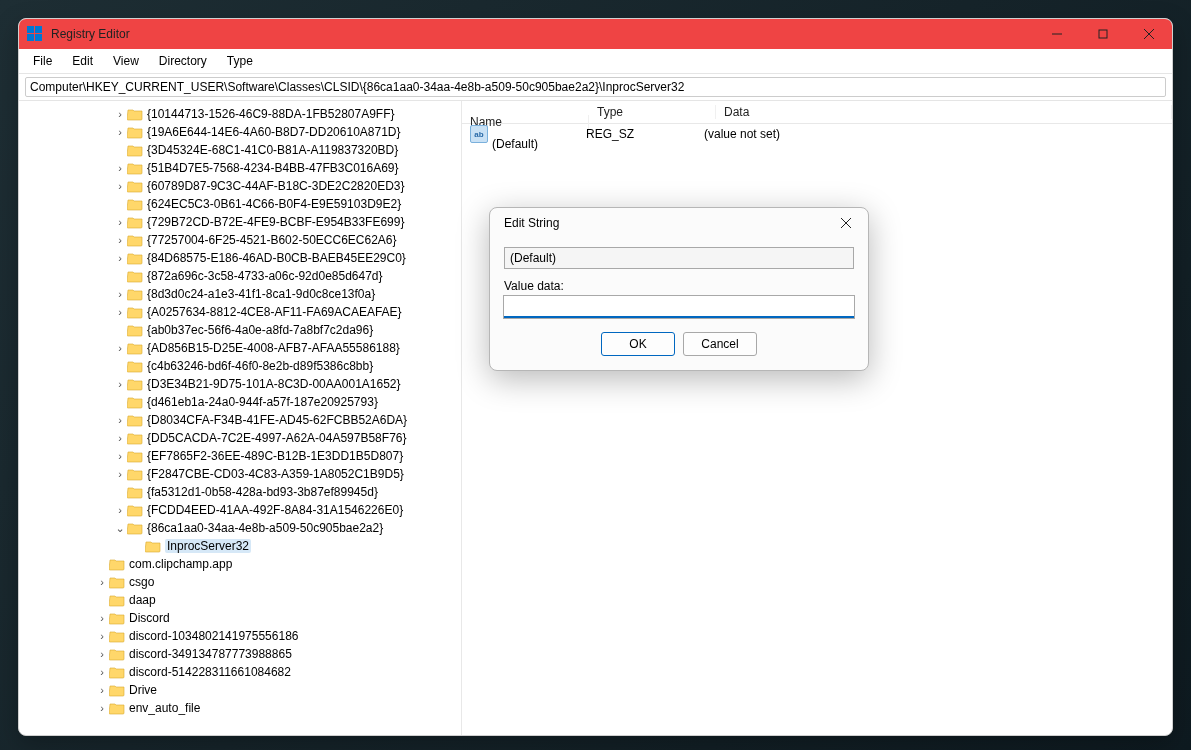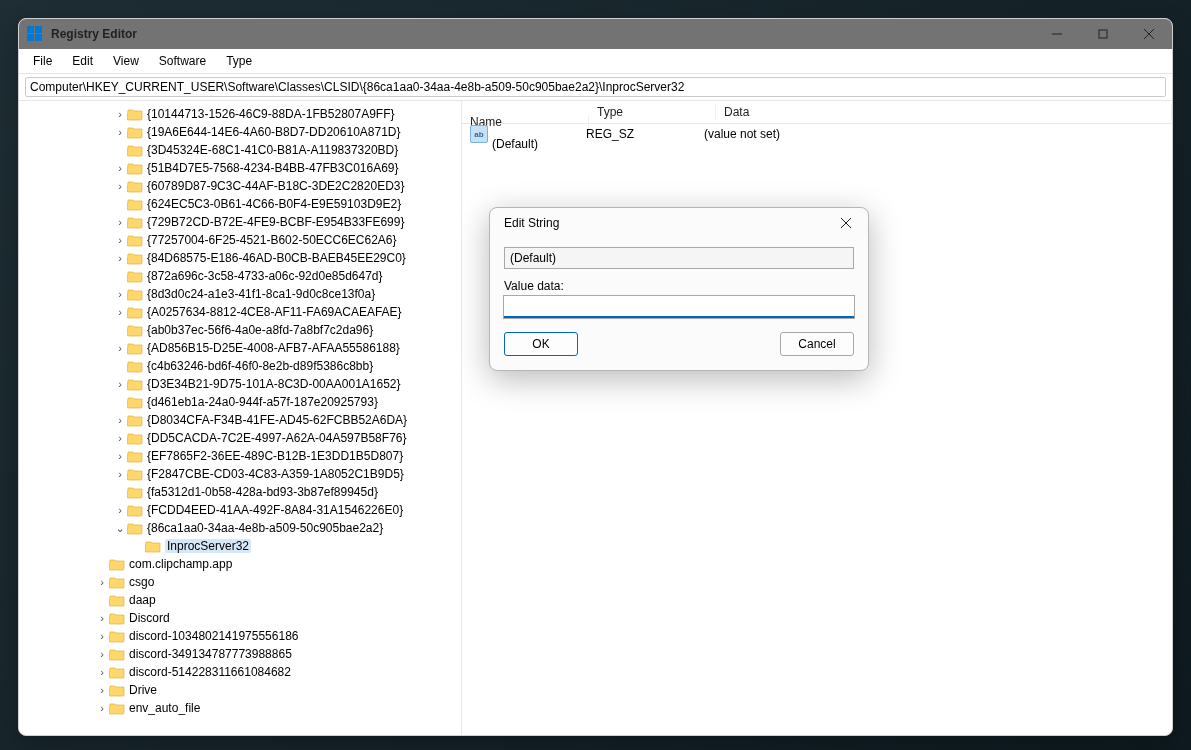--- a/index.html
+++ b/index.html
@@ -1,20 +1,20 @@
 <!DOCTYPE html>
 <html><head>
 <meta charset="utf-8">
 <style>
   html,body{margin:0;padding:0;font-family:"Segoe UI",sans-serif;font-size:12px;color:#000;background:#1a2a30;}
   #desktop{width:1191px;height:750px;position:relative;overflow:hidden;background:linear-gradient(135deg,#1e2e34,#0e1a20);}
   
   #win{position:absolute;left:18px;top:18px;width:1153px;height:716px;background:#fff;border:1px solid #d0d0d0;border-radius:8px;box-shadow:0 8px 24px rgba(0,0,0,.25);display:flex;flex-direction:column;overflow:hidden;}
   
-  #titlebar{height:30px;display:flex;align-items:center;padding-left:8px;background:#737373;font-weight:bold;}
+  #titlebar{height:30px;display:flex;align-items:center;padding-left:8px;background:#ef4444;}
   #appicon{width:16px;height:16px;margin-right:8px;display:flex;flex-wrap:wrap;}
   #appicon span{width:7px;height:7px;background:#0078d4;margin:0 1px 1px 0;}
   #title{font-size:12px;color:#222;}
   #winbtns{margin-left:auto;display:flex;}
   .winbtn{width:46px;height:30px;display:flex;align-items:center;justify-content:center;color:#222;}
   .winbtn svg{width:10px;height:10px;}
   
   #menubar{height:24px;display:flex;align-items:center;padding:0 4px;border-bottom:1px solid #e5e5e5;font-size:12px;}
   .menuitem{padding:3px 10px;border-radius:3px;}
   
@@ -38,21 +38,21 @@
   .row{display:flex;align-items:center;height:20px;font-size:12px;}
   .valicon{width:16px;height:16px;margin:0 4px 0 8px;background:#c9e1f5;border:1px solid #7ab0dc;border-radius:2px;display:flex;align-items:center;justify-content:center;font-size:8px;color:#2a6aa8;font-weight:bold;}
   
   #dialog{position:absolute;left:489px;top:207px;width:378px;background:#fbfbfb;border:1px solid #b6b6b6;border-radius:8px;box-shadow:0 8px 32px rgba(0,0,0,.28);}
   #dlg-title{display:flex;align-items:center;height:30px;padding:0 10px 0 14px;font-size:12px;}
   #dlg-close{margin-left:auto;width:24px;height:24px;display:flex;align-items:center;justify-content:center;}
   #dlg-body{padding:6px 14px 14px;}
   .fld-label{font-size:12px;margin-top:2px;}
   .fld-ro{border:1px solid #a8a8a8;background:#f5f5f5;padding:3px 5px;font-size:12px;margin-top:3px;width:100%;box-sizing:border-box;}
   .fld-in{border:none;border-bottom:2px solid #0067c0;background:#fff;padding:3px 5px;font-size:12px;margin-top:3px;width:100%;box-sizing:border-box;outline:1px solid #a8a8a8;}
-  #dlg-btns{display:flex;justify-content:space-between;gap:8px;margin-top:14px;}
+  #dlg-btns{display:flex;justify-content:center;gap:8px;margin-top:14px;}
   .dlg-btn{width:72px;height:22px;border:1px solid #a8a8a8;border-radius:3px;background:#fdfdfd;font-size:12px;display:flex;align-items:center;justify-content:center;}
   .dlg-btn.primary{border-color:#0067c0;}
   
   #tree::-webkit-scrollbar{width:14px;height:14px;}
   #tree::-webkit-scrollbar-thumb{background:#c4c4c4;border-radius:7px;border:3px solid #fff;}
 </style>
 </head>
 <body>
 
 <div id="desktop">
@@ -83,21 +83,21 @@
               <line x1="10" y1="0" x2="0" y2="10" stroke="currentColor"></line>
             </svg>
           </div>
       </div>
     </div>
 
     <div id="menubar">
       <div class="menuitem">File</div>
       <div class="menuitem">Edit</div>
       <div class="menuitem">View</div>
-      <div class="menuitem">Software</div>
+      <div class="menuitem">Directory</div>
       <div class="menuitem">Type</div>
     </div>
 
     <div id="addressbar">
       <input id="addr-input" value="Computer\HKEY_CURRENT_USER\Software\Classes\CLSID\{86ca1aa0-34aa-4e8b-a509-50c905bae2a2}\InprocServer32" style="">
     </div>
 
     <div id="main">
       <div id="tree">
           <div class="node" style="padding-left: 90px;">

